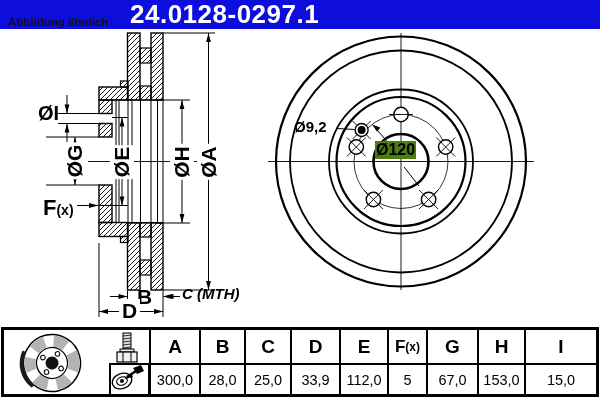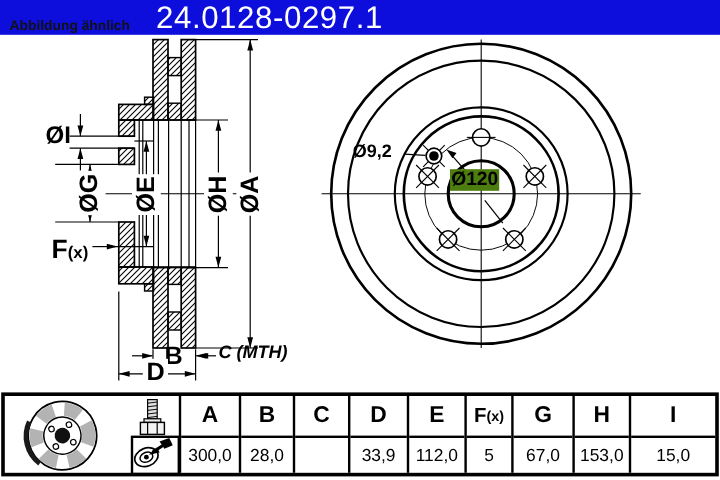--- a/index.html
+++ b/index.html
@@ -1,21 +1,21 @@
 <!DOCTYPE html>
 <html><head>
 <meta charset="utf-8">
 <style>
   html,body{margin:0;padding:0;}
   body{width:600px;height:400px;position:relative;background:#fff;overflow:hidden;
        font-family:"Liberation Sans",sans-serif;}
   #stage{position:absolute;left:0;top:0;width:600px;height:400px;}
   
   .titlebar{position:absolute;left:0;top:0;width:600px;height:29px;background:#0e0edc;}
-  .titlebar span{position:absolute;top:0;line-height:29px;color:#fff;font-weight:normal;
+  .titlebar span{position:absolute;top:0;line-height:29px;color:#fff;font-weight:bold;
                  font-size:26px;letter-spacing:0.5px;white-space:nowrap;}
   .t-part{left:130px;} .t-ref{left:372px;}
   
   .note{position:absolute;left:8px;top:16px;font-size:11.5px;font-weight:bold;
         line-height:13.5px;color:#111;}
   
   svg.draw{position:absolute;left:0;top:0;}
   
   .dim{position:absolute;font-weight:bold;color:#000;white-space:nowrap;}
   .rot{transform:translate(-50%,-50%) rotate(-90deg);background:#fff;padding:0 2px;
@@ -262,20 +262,21 @@
           <span>B</span>
           <span class="sfx"></span>
         </div>
       <div class="val">28,0</div>
     </div>
     <div class="col" style="width:46px">
       <div class="hdr">
           <span>C</span>
           <span class="sfx"></span>
         </div>
+      <div class="val">25,0</div>
     </div>
     <div class="col" style="width:49px">
       <div class="hdr">
           <span>D</span>
           <span class="sfx"></span>
         </div>
       <div class="val">33,9</div>
     </div>
     <div class="col" style="width:48px">
       <div class="hdr">

